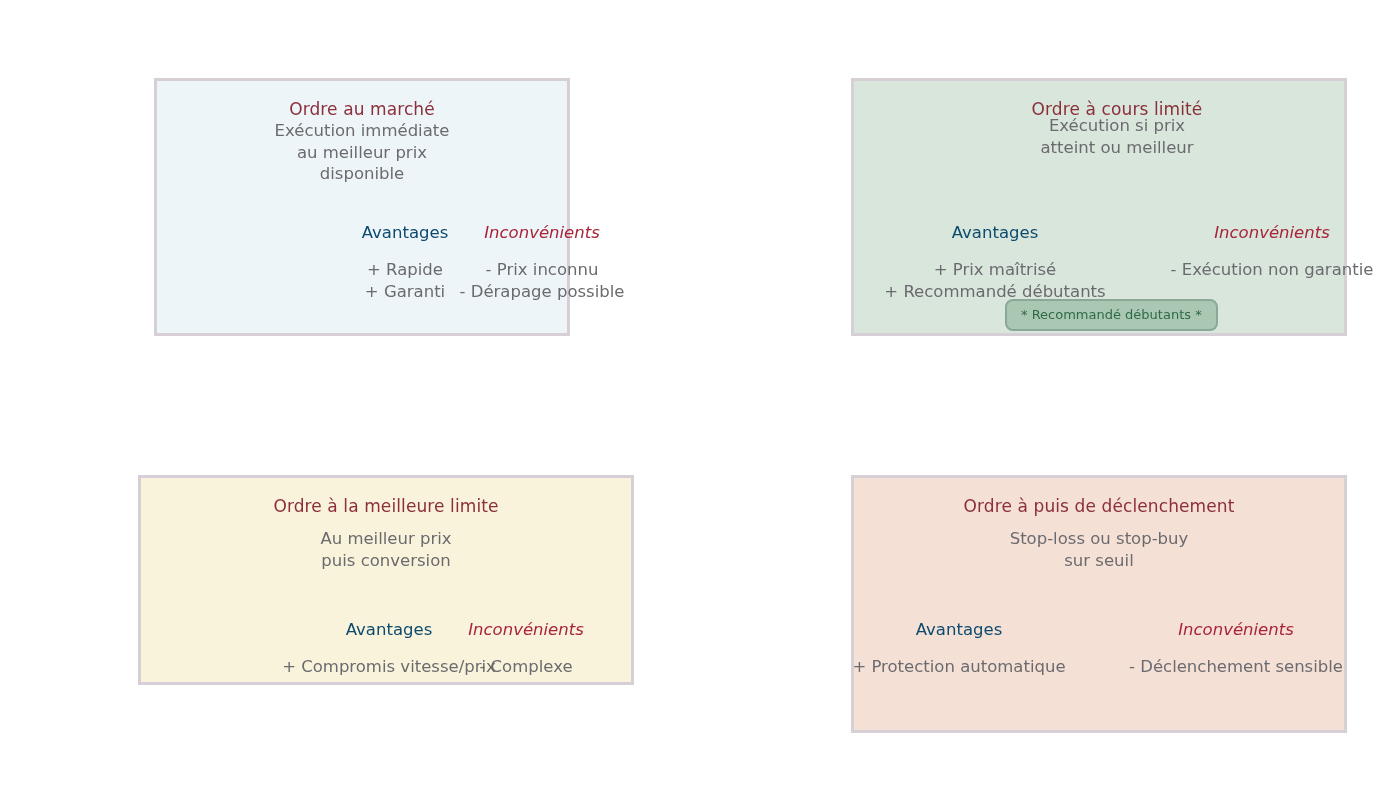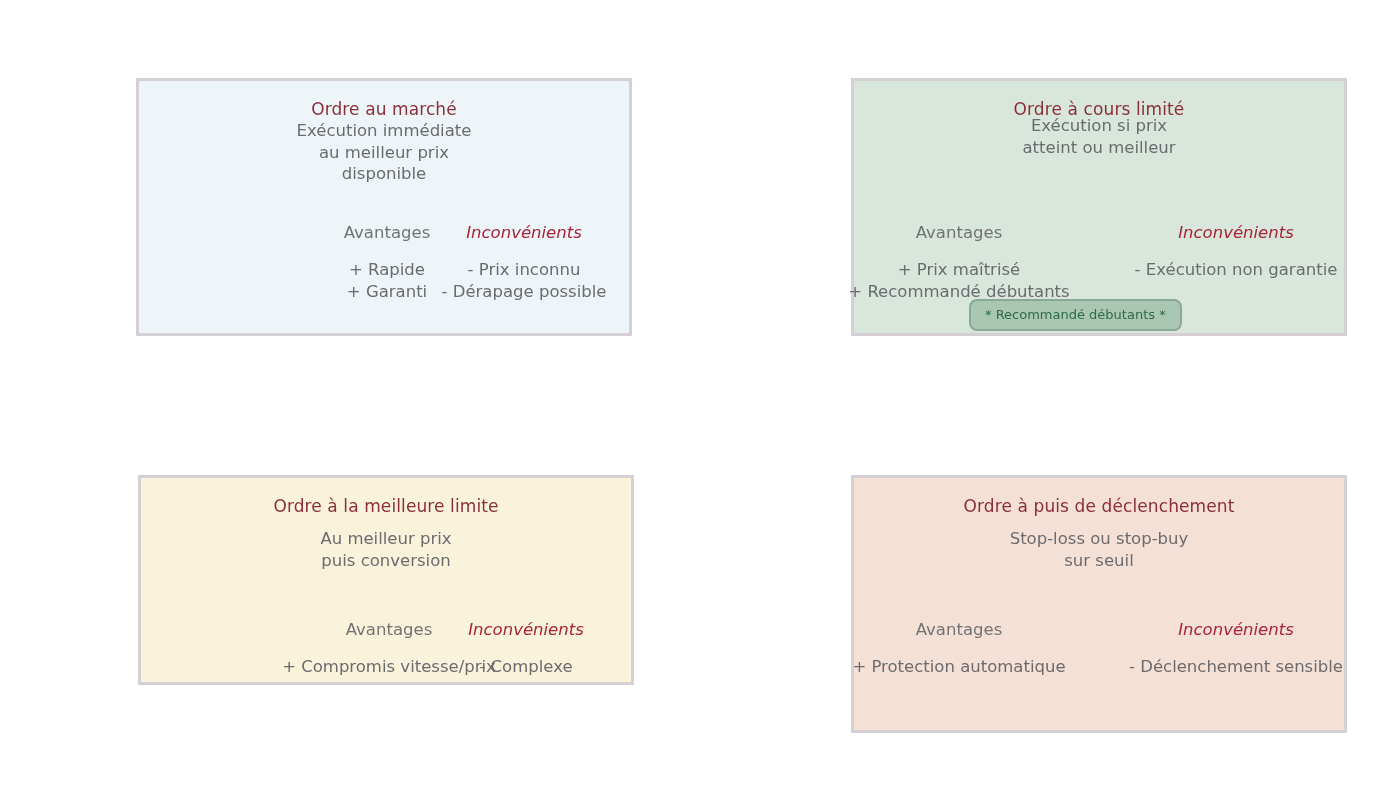--- a/index.html
+++ b/index.html
@@ -56,21 +56,21 @@
     line-height: 21.5px;
     white-space: pre-line;
   }
 
   .col-head {
     position: absolute;
     text-align: center;
     font-size: 16.5px;
     white-space: nowrap;
   }
-  .col-head.pros { color: #737373; }
+  .col-head.pros { color: #0c4a6e; }
   .col-head.cons { color: #a8243a; font-style: italic; }
 
   .col-items {
     position: absolute;
     text-align: center;
     font-size: 16.5px;
     color: #6b6b6f;
     line-height: 22px;
     white-space: pre-line;
   }
@@ -86,38 +86,38 @@
     text-align: center;
     white-space: nowrap;
     padding: 6px 14px 7px 14px;
   }
 </style>
 </head>
 <body>
 
 <div id="board">
 
-  <div class="panel" style="left:136px; top:78px; width:496px; height:258px; background:#edf5f8;">
+  <div class="panel" style="left:154px; top:78px; width:416px; height:258px; background:#edf5f8;">
     <div class="panel-inner">
       <div class="panel-title" style="top:18px;">Ordre au marché</div>
       <div class="panel-desc" style="top:39px;">Exécution immédiate
 au meilleur prix
 disponible</div>
 
       <div class="col-head pros" style="top:142px; left:148px; width:200px;">Avantages</div>
       <div class="col-head cons" style="top:142px; left:285px; width:200px;">Inconvénients</div>
 
       <div class="col-items" style="top:178px; left:215px; width:340px;">- Prix inconnu
 - Dérapage possible</div>
       <div class="col-items" style="top:178px; left:78px; width:340px;">+ Rapide
 + Garanti</div>
     </div>
   </div>
 
-  <div class="panel" style="left:851px; top:78px; width:496px; height:258px; background:#d8e6dc;">
+  <div class="panel" style="left:851px; top:78px; width:496px; height:258px; background:#d8e6dc;padding-left:36px;">
     <div class="panel-inner">
       <div class="panel-title" style="top:18px;">Ordre à cours limité</div>
       <div class="panel-desc" style="top:34px;">Exécution si prix
 atteint ou meilleur</div>
 
       <div class="col-head pros" style="top:142px; left:5px; width:200px;">Avantages</div>
       <div class="col-head cons" style="top:142px; left:282px; width:200px;">Inconvénients</div>
 
       <div class="col-items" style="top:178px; left:-65px; width:340px;">+ Prix maîtrisé
 + Recommandé débutants</div>

